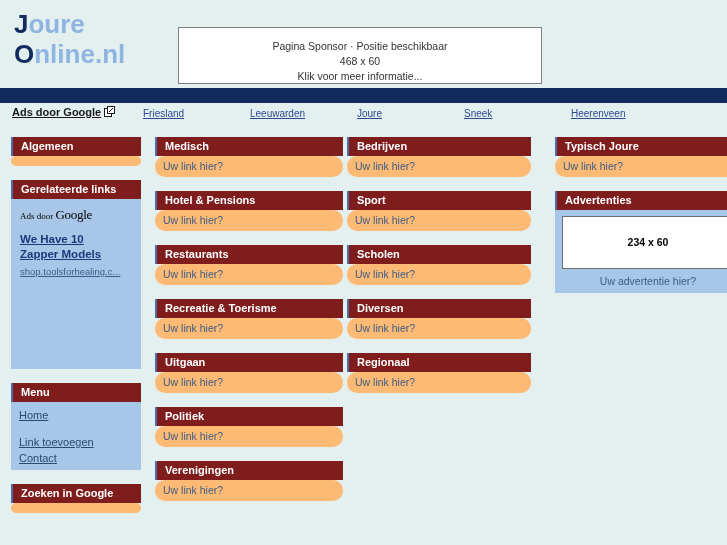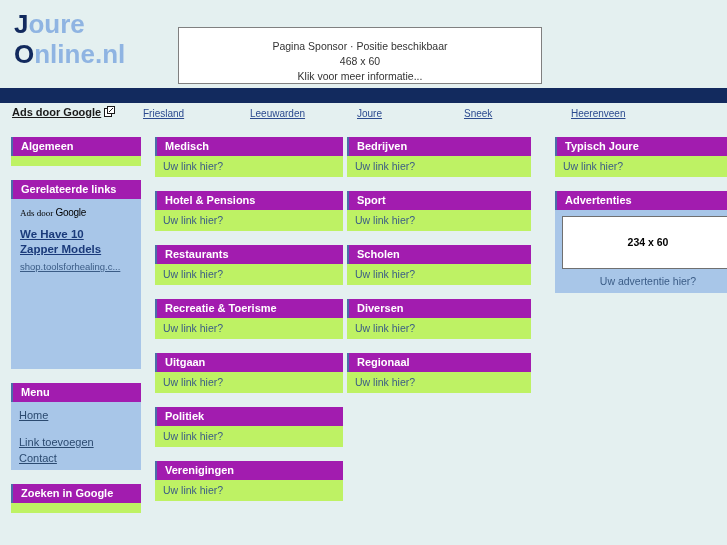--- a/index.html
+++ b/index.html
@@ -113,37 +113,38 @@
     top: 9px;
   }
   .col-side  { left: 11px;  width: 130px; }
   .col-one   { left: 155px; width: 188px; }
   .col-two   { left: 347px; width: 184px; }
   .col-three { left: 536px; width: 186px; margin-left: 19px; }
 
   
   .box { margin-bottom: 14px; }
   .box-head {
-    background: #a21caf;
+    background: #7f1d1d;
     color: #ffffff;
     font-weight: bold;
     font-size: 11px;
     padding: 4px 8px 4px 8px;
     border-left: 2px solid #4a6ea8;
     box-sizing: border-box;
     height: 19px;
     line-height: 11px;
     white-space: nowrap;
     overflow: hidden;
   }
   .box-body {
-    background: #bef264;
+    background: #fdba74;
     padding: 4px 8px 5px 8px;
     font-size: 10.5px;
     color: #3b5c86;
+    border-radius: 10px;
   }
   .box-body.empty { height: 10px; padding: 0; }
   .box-body a {
     color: #3b5c86;
     text-decoration: none;
   }
 
   
   .ads-box-body {
     background: #a8c6e8;
@@ -151,22 +152,22 @@
     height: 170px;
     box-sizing: border-box;
   }
   .ads-label {
     font-size: 9px;
     color: #000000;
     margin-bottom: 9px;
     font-family: "Liberation Serif", serif;
   }
   .ads-label .g {
-    font-size: 10px;
-    font-family: Liberation Sans, sans-serif;
+    font-size: 13px;
+    font-family: Liberation Serif, serif;
     letter-spacing: -0.3px;
   }
   .ad-title {
     font-size: 11.5px;
     font-weight: bold;
     color: #1a3a7a;
     text-decoration: underline;
     line-height: 15px;
     margin-bottom: 3px;
   }

